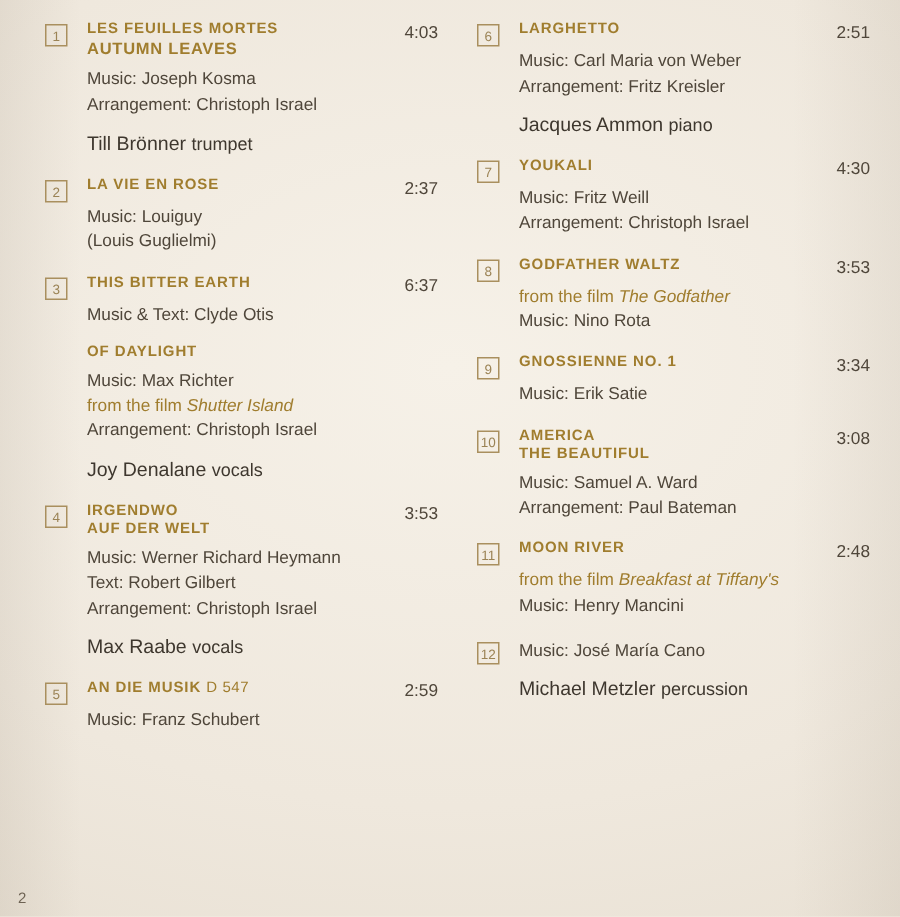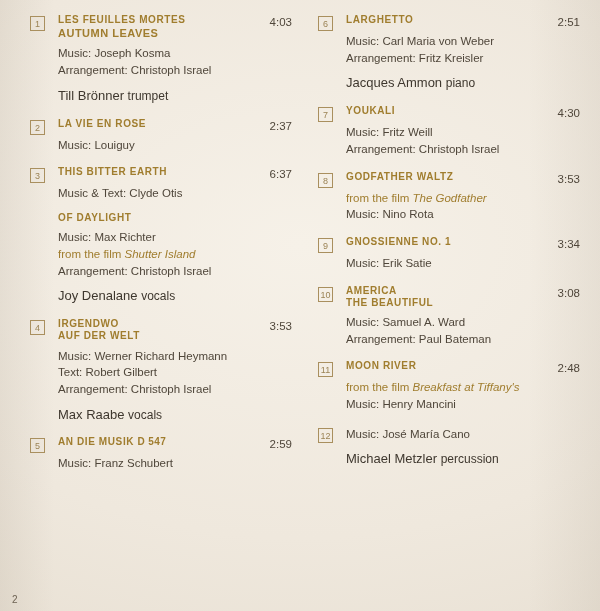--- a/index.html
+++ b/index.html
@@ -70,21 +70,21 @@
   .titles { flex: 1 1 auto; }
   .title {
     color: #a07d2e;
     font-weight: bold;
     font-size: 10px;
     letter-spacing: 0.6px;
     line-height: 1.22;
     text-transform: uppercase;
   }
   .title .suffix {
-    font-weight: bold;
+    font-weight: normal;
     letter-spacing: 0.4px;
     margin-top: 17px;
   }
   .subtitle {
     color: #a07d2e;
     font-weight: bold;
     font-size: 11px;
     letter-spacing: 0.5px;
     line-height: 1.3;
     text-transform: uppercase;
@@ -159,20 +159,21 @@
     <div class="track">
       <span class="num">2</span>
       <div class="title-row">
         <div class="titles">
           <div class="title">LA VIE EN ROSE</div>
         </div>
         <div class="duration">2:37</div>
       </div>
       <div class="credits">
         <div class="credit">Music: Louiguy</div>
+        <div class="credit">(Louis Guglielmi)</div>
       </div>
     </div>
 
     <div class="track">
       <span class="num">3</span>
       <div class="title-row">
         <div class="titles">
           <div class="title">THIS BITTER EARTH</div>
         </div>
         <div class="duration">6:37</div>

